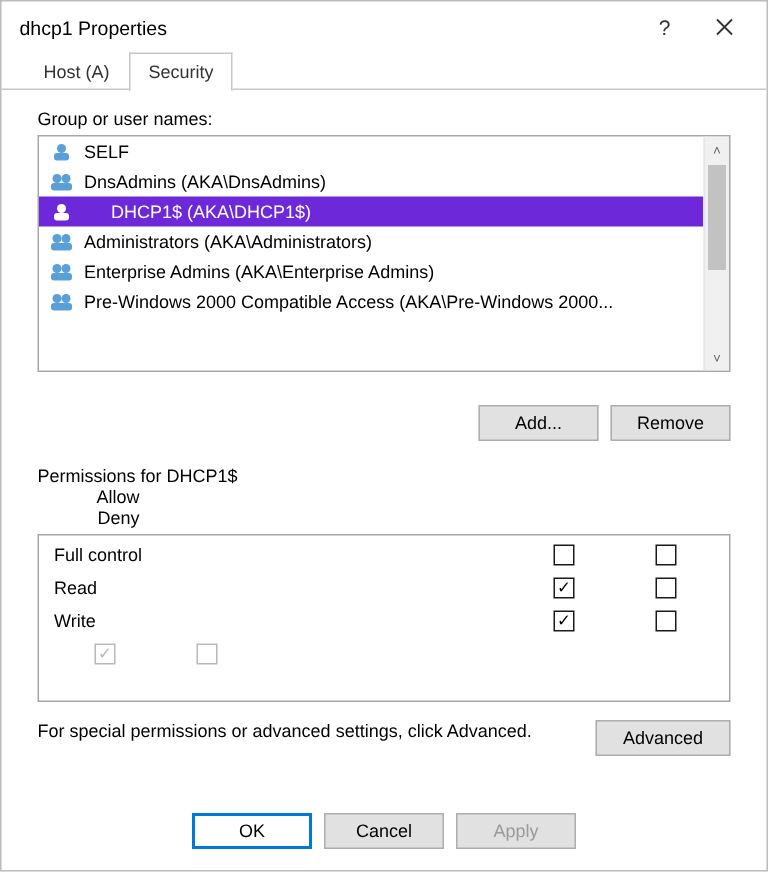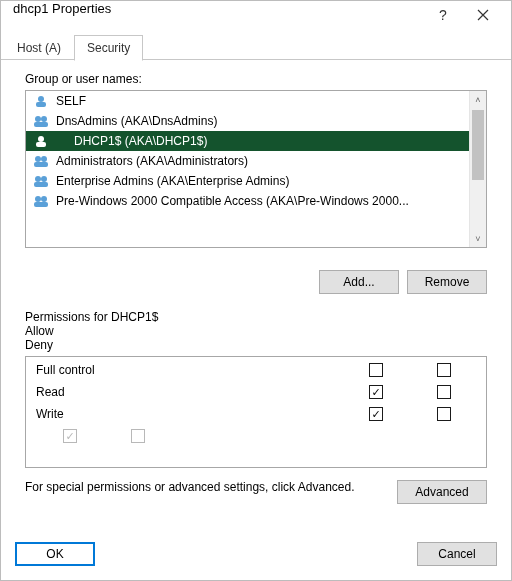--- a/index.html
+++ b/index.html
@@ -15,37 +15,37 @@
     height: 581px;
     border: 1px solid #bcbcbc;
     background: #fff;
     position: relative;
     display: flex;
     flex-direction: column;
   }
   .titlebar {
     height: 34px;
     display: flex;
-    align-items: flex-start;
+    align-items: center;
     padding: 0 8px 0 12px;
     font-size: 13px;
   }
   .titlebar .title { flex: 1; }
   .titlebar .tbtn {
     width: 40px;
     height: 28px;
     display: flex;
     align-items: center;
     justify-content: center;
     font-size: 14px;
     color: #333;
   }
   .tabbar {
     display: flex;
-    padding-left: 3px;
+    padding-left: 15px;
     position: relative;
   }
   .tabbar::after {
     content: "";
     position: absolute;
     left: 0; right: 0; bottom: 0;
     border-bottom: 1px solid #c7c7c7;
     z-index: 0;
   }
   .tab {
@@ -89,21 +89,21 @@
     display: flex;
     align-items: center;
     height: 20px;
     padding: 0 6px;
     gap: 6px;
     white-space: nowrap;
     overflow: hidden;
     text-overflow: ellipsis;
   }
   .row.selected {
-    background: #14532d;
+    background: #6d28d9;
     color: #fff;
     gap: 24px;
   }
   .picon {
     width: 18px; height: 14px; flex: 0 0 18px;
   }
   .scrollbar {
     position: absolute;
     right: 0; top: 0; bottom: 0;
     width: 17px;
@@ -142,21 +142,21 @@
     border: 2px solid #0078d7;
   }
   .perm-header {
     display:flex;
     margin-top: 16px;
     margin-bottom: 4px;
     flex-direction: column;
   }
   .perm-header .perm-title { flex:1; }
   .perm-header .col {
-    width: 68px; text-align:left;
+    width: 68px; text-align:right;
   }
   .perm-box {
     border: 1px solid #a7a7a7;
     padding: 6px 8px 16px 10px;
   }
   .perm-row {
     display:flex;
     align-items:flex-start;
     height: 22px;
   }
@@ -177,21 +177,21 @@
   .cb.disabled.checked::before { color:#b8b8b8; }
   .adv-row {
     display:flex;
     align-items:flex-start;
     gap: 16px;
     margin-top: 12px;
   }
   .adv-row .adv-text { flex:1; }
   .bottom {
     display:flex;
-    justify-content:space-between;
+    justify-content:center;
     gap:8px;
     padding: 12px 14px 14px 14px;
   }
 </style>
 </head>
 <body>
 
 <div class="window">
 
   <div class="titlebar">
@@ -329,15 +329,16 @@
     <div class="adv-row">
       <span class="adv-text">For special permissions or advanced settings, click Advanced.</span>
       <button class="btn" style="min-width:90px;">Advanced</button>
     </div>
 
   </div>
 
   <div class="bottom">
     <button class="btn primary">OK</button>
     <button class="btn">Cancel</button>
+    <button class="btn disabled">Apply</button>
   </div>
 
 </div>
 
 </body></html>

